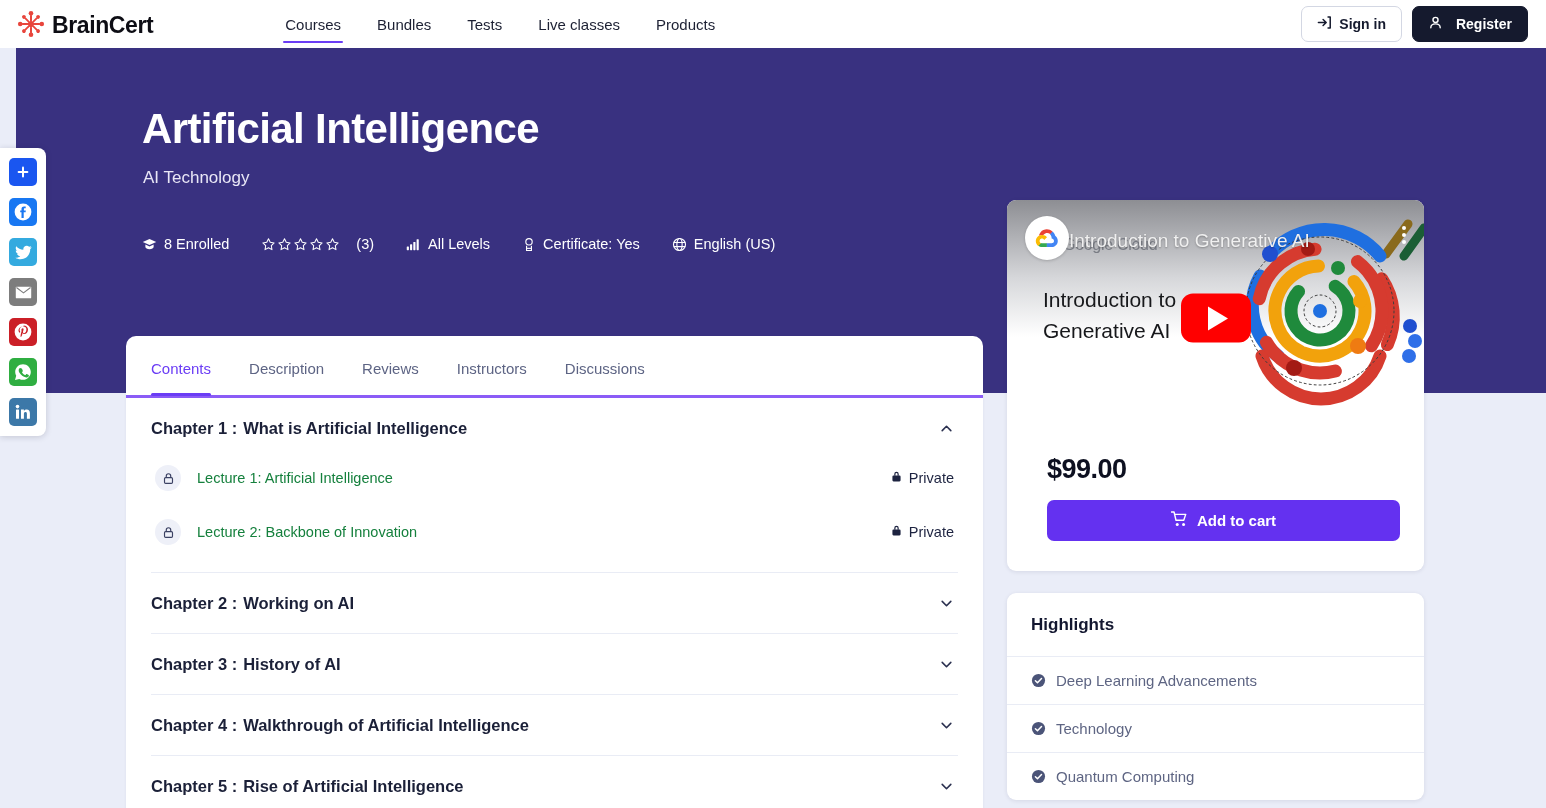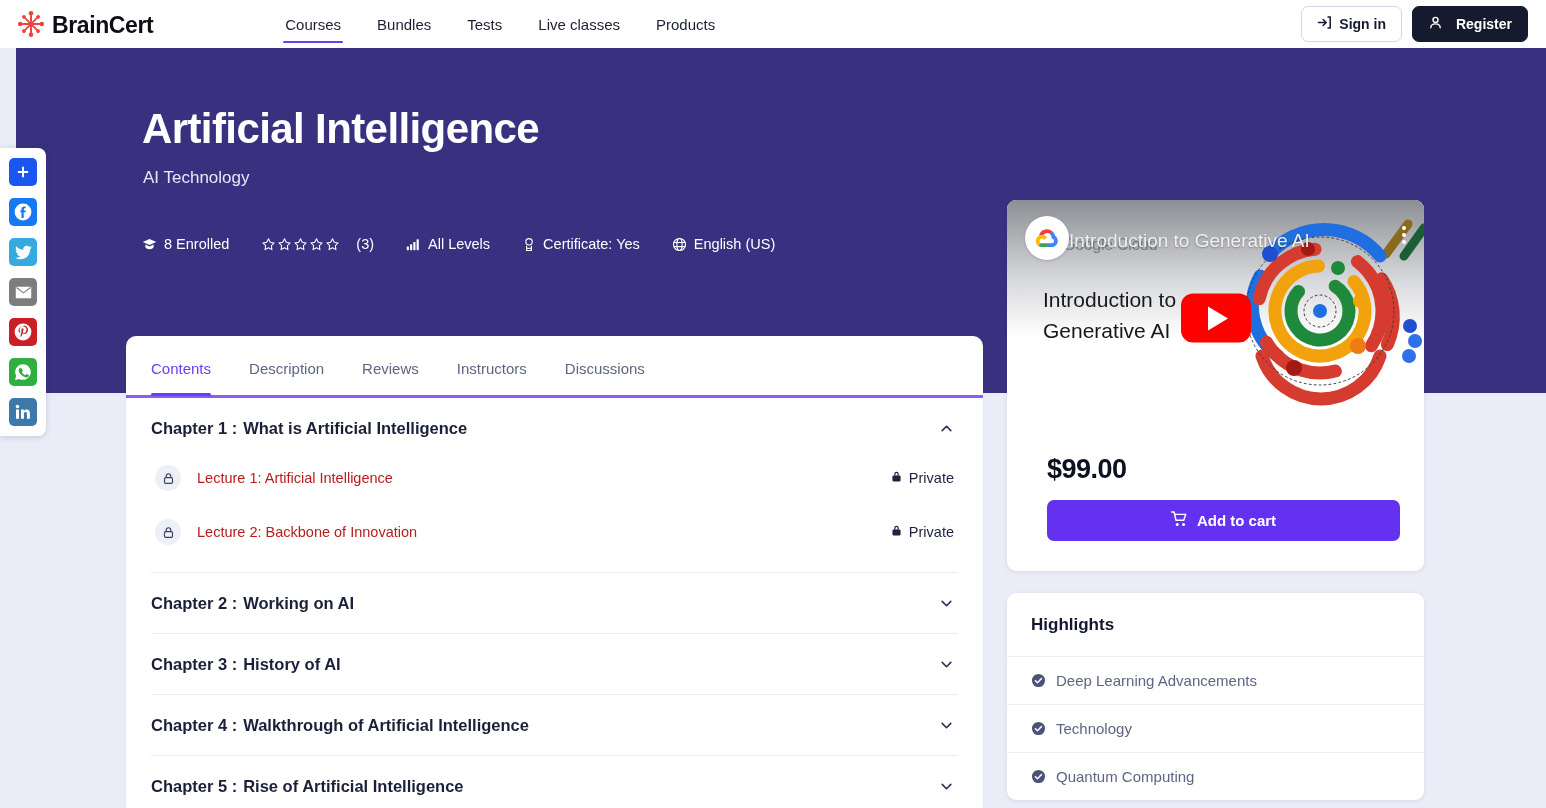--- a/index.html
+++ b/index.html
@@ -164,21 +164,21 @@
     height: 40px; padding: 0 4px 0 0;
     cursor: pointer;
   }
   .lecture-icon {
     width: 26px; height: 26px; border-radius: 50%;
     background: #eef0f8;
     display: flex; align-items: center; justify-content: center;
     margin-right: 16px; margin-left: 4px;
     flex: 0 0 26px;
   }
-  .lecture-title { font-size: 14.5px; color: #b91c1c; }
+  .lecture-title { font-size: 14.5px; color: #15803d; }
   .lecture-lock {
     margin-left: auto;
     display: flex; align-items: center; gap: 6px;
     font-size: 14.5px; color: #1d2340;
   }
   .lecture-gap { height: 14px; }
   .ch1-bottom-pad { height: 20px; }
 
   
   .side { position: absolute; left: 1007px; top: 200px; width: 417px; z-index: 25; }

